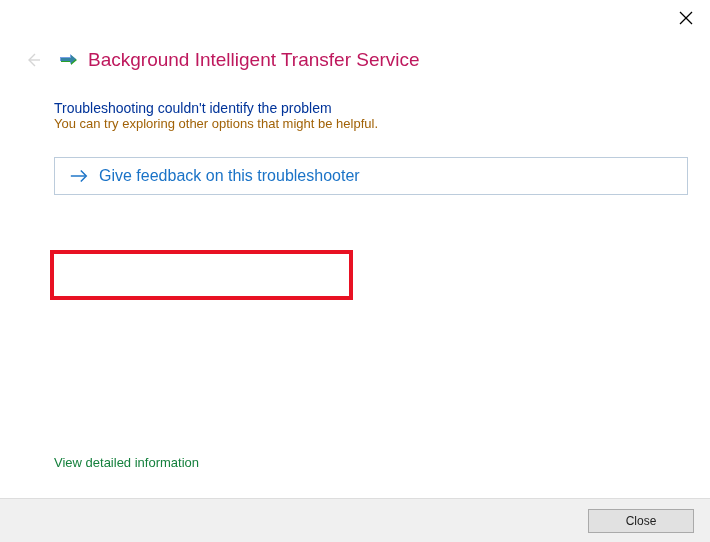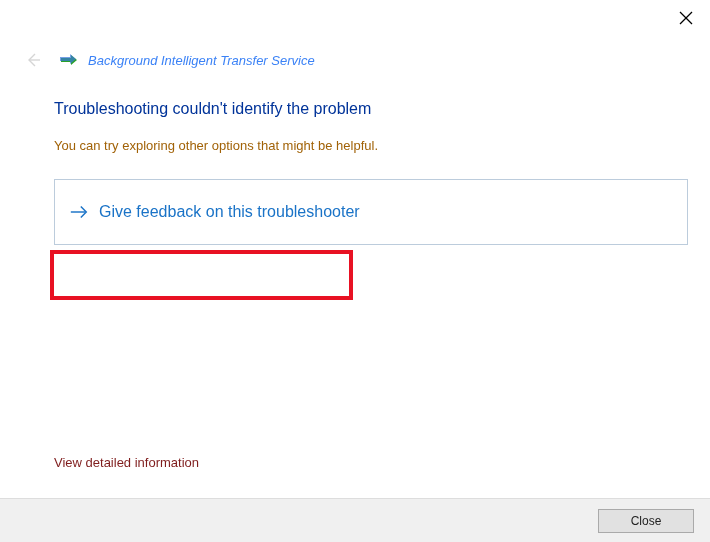--- a/index.html
+++ b/index.html
@@ -34,42 +34,40 @@
     .back-arrow {
       width: 18px; height: 18px;
       opacity: 0.35;
       margin-right: 18px;
     }
     .header-icon {
       width: 18px; height: 14px;
       margin-right: 10px;
     }
     .header-title {
-      font-size: 13px;
-      color: #3b82f6;
-      font-style: italic;
+      font-size: 19px;
+      color: #be185d;
     }
     .content {
       position: absolute;
       top: 100px; left: 54px; right: 22px;
     }
     .heading {
-      font-size: 16px;
+      font-size: 14px;
       color: #003399;
       font-weight: 400;
-      margin-bottom: 20px;
     }
     .subtext {
       font-size: 13px;
       color: #a16207;
       margin-bottom: 26px;
     }
     .option-box {
       border: 1px solid #bcccdc;
-      padding: 23px 14px;
+      padding: 9px 14px;
       margin-bottom: 0;
       display: flex;
       align-items: center;
       cursor: pointer;
       background: #fff;
     }
     .option-plain {
       padding: 12px 14px;
       display: flex;
       align-items: center;
@@ -93,36 +91,36 @@
       top: 250px;
       width: 303px;
       height: 50px;
       pointer-events: none;
     }
     .detail-link {
       position: absolute;
       left: 54px;
       top: 455px;
       font-size: 13px;
-      color: #7f1d1d;
+      color: #15803d;
       cursor: pointer;
     }
     .footer {
       position: absolute;
       bottom: 0; left: 0; right: 0;
       height: 44px;
       border-top: 1px solid #ddd;
       background: #f0f0f0;
       display: flex;
       align-items: center;
       justify-content: flex-end;
       padding-right: 16px;
     }
     .close-btn {
-      width: 96px;
+      width: 106px;
       height: 24px;
       border: 1px solid #aaa;
       background: #e1e1e1;
       font-size: 12px;
       color: #222;
       cursor: pointer;
       font-family: inherit;
     }
   </style>
 </head>

